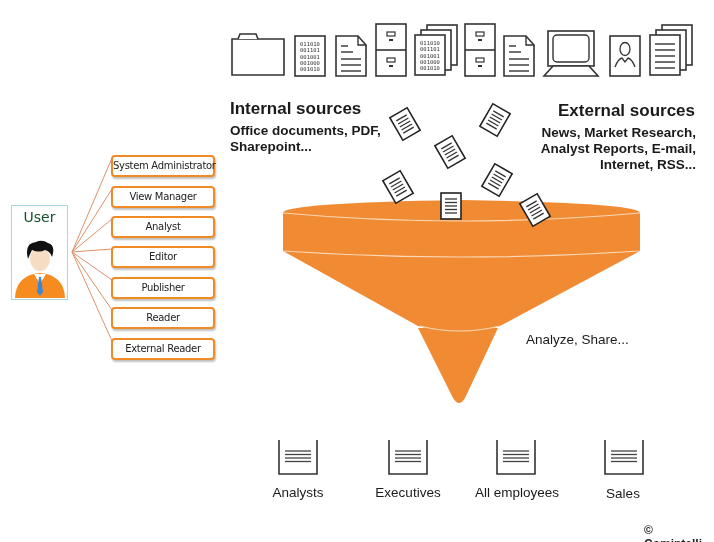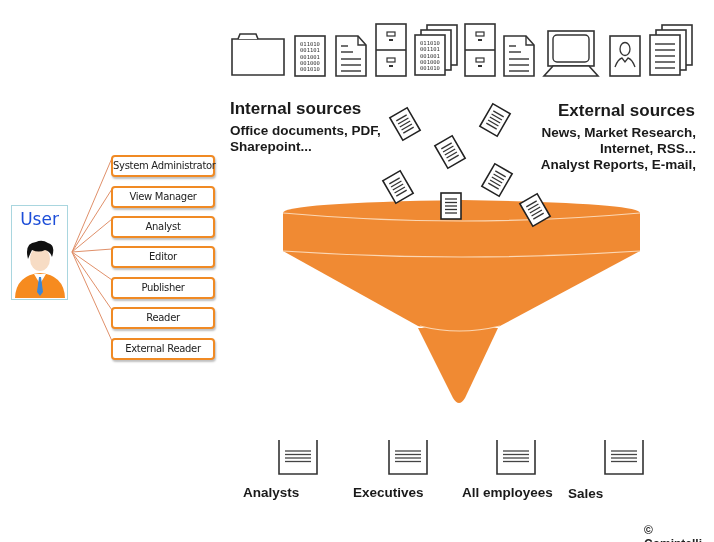--- a/index.html
+++ b/index.html
@@ -1,25 +1,25 @@
 <!DOCTYPE html>
 <html><head>
 <meta charset="utf-8">
 <style>
   html, body { margin: 0; padding: 0; background: #ffffff; }
   body { width: 714px; height: 542px; position: relative; overflow: hidden; font-family: "Liberation Sans", sans-serif; color: #1a1a1a; }
   .abs { position: absolute; }
   svg { position: absolute; left: 0; top: 0; }
   .user-box { left: 11px; top: 205px; width: 57px; height: 95px; border: 1px solid #a9d6df; background: #fff; box-sizing: border-box; }
-  .user-label { position: absolute; left: 0; right: 0; top: 3px; text-align: center; font-family: "DejaVu Sans", sans-serif; font-size: 17px; color: #1d4ed8; }
+  .user-label { position: absolute; left: 0; right: 0; top: 3px; text-align: center; font-family: "DejaVu Sans", sans-serif; font-size: 14px; color: #14532d; }
   .role { left: 111px; width: 104px; height: 22px; border: 2px solid #f08a24; border-radius: 4px; background: #fff; box-sizing: border-box;
           box-shadow: 1px 2px 2px rgba(0,0,0,0.25); font-family: "DejaVu Sans", sans-serif; font-size: 10px; line-height: 18px; text-align: center; color: #222; white-space: nowrap; letter-spacing: -0.3px; margin-top: 8px; }
   .heading { font-weight: bold; font-size: 17px; color: #1a1a1a; }
   .body-txt { font-weight: bold; font-size: 13.5px; line-height: 16px; color: #1a1a1a; }
-  .out-label { font-size: 13.5px; font-weight: 700; text-align: left; width: 110px; color: #1a1a1a; }
+  .out-label { font-size: 13.5px; font-weight: 400; text-align: center; width: 110px; color: #1a1a1a; }
   .copyright { font-size: 12px; font-weight: bold; color: #222; }
 </style>
 </head>
 <body>
 
 <svg width="714" height="542" viewBox="0 0 714 542">
   <defs>
     <g id="paper">
       <rect x="-10" y="-13" width="20" height="26" fill="#fff" stroke="#222" stroke-width="1.6"></rect>
       <line x1="-6" y1="-7" x2="6" y2="-7" stroke="#333" stroke-width="1.3"></line>
@@ -177,25 +177,26 @@
 
 <div class="abs heading" style="left:230px;top:99px">Internal sources</div>
 <div class="abs body-txt" style="left:230px;top:123px">
   <div>Office documents, PDF,</div>
   <div>Sharepoint...</div>
 </div>
 
 <div class="abs heading" style="right:19px;top:101px;text-align:center">External sources</div>
 <div class="abs body-txt" style="right:18px;top:125px;text-align:right">
   <div>News, Market Research,</div>
+  <div>Analyst Reports, E-mail,</div>
   <div>Internet, RSS...</div>
-  <div>Analyst Reports, E-mail,</div>
 </div>
 
 <div class="abs body-txt" style="left:526px;top:332px;font-weight:500">
+  <div>Analyze, Share...</div>
 </div>
 
 <div class="abs out-label" style="left:243px;top:485px">Analysts</div>
 <div class="abs out-label" style="left:353px;top:485px">Executives</div>
 <div class="abs out-label" style="left:462px;top:485px">All employees</div>
 <div class="abs out-label" style="left:568px;top:486px">Sales</div>
 
 <div class="abs copyright" style="left:644px;top:523px">© Comintelli</div>
 
 </body></html>

